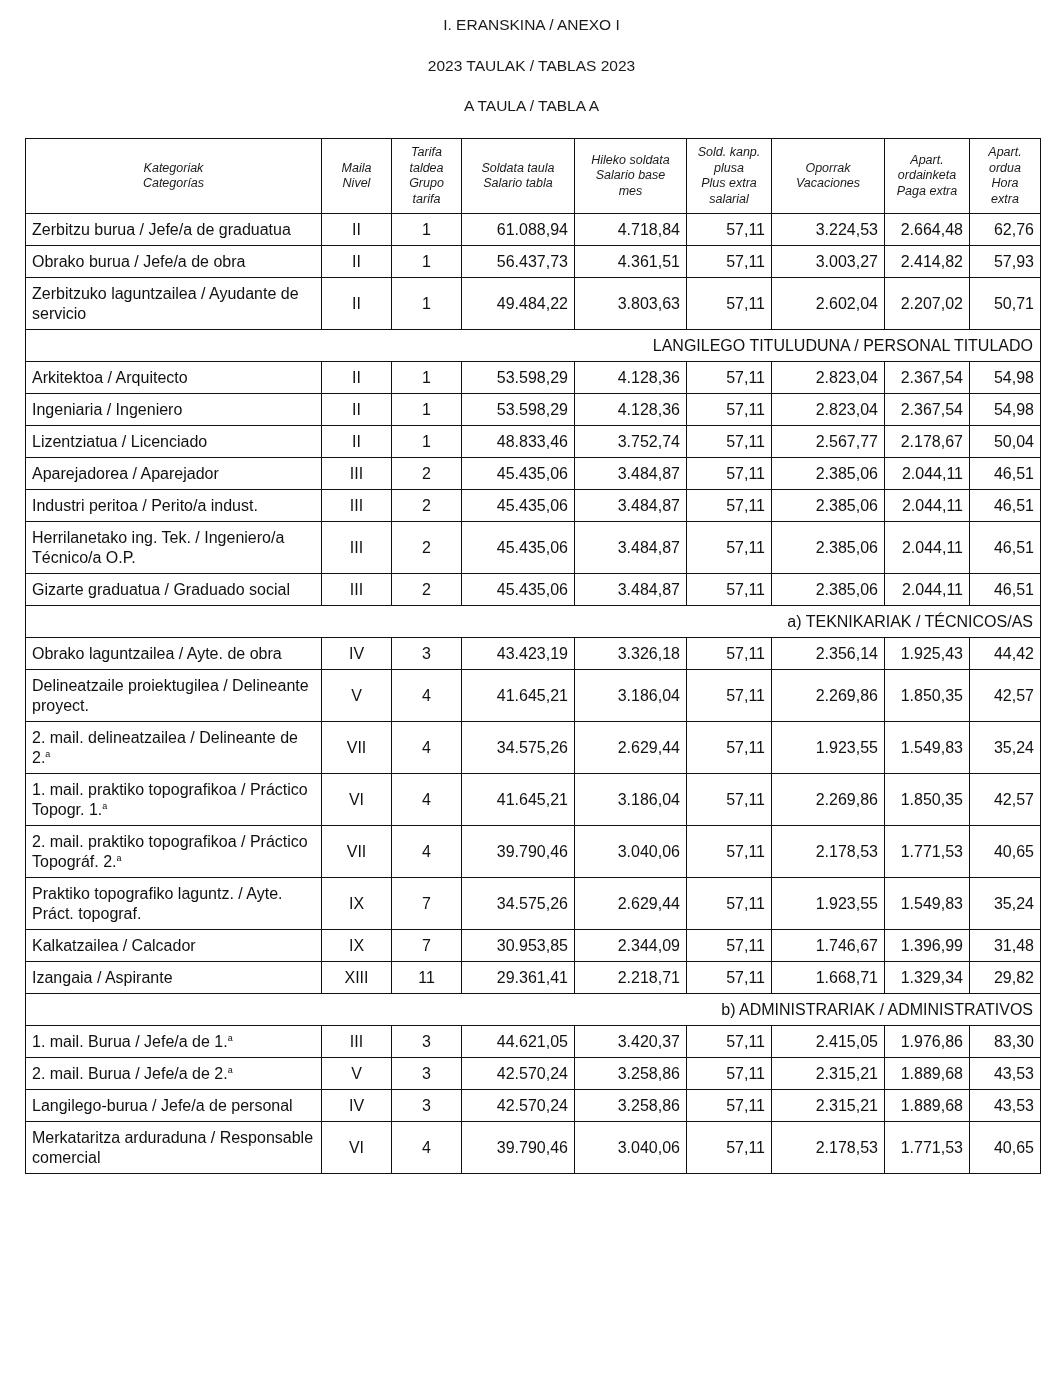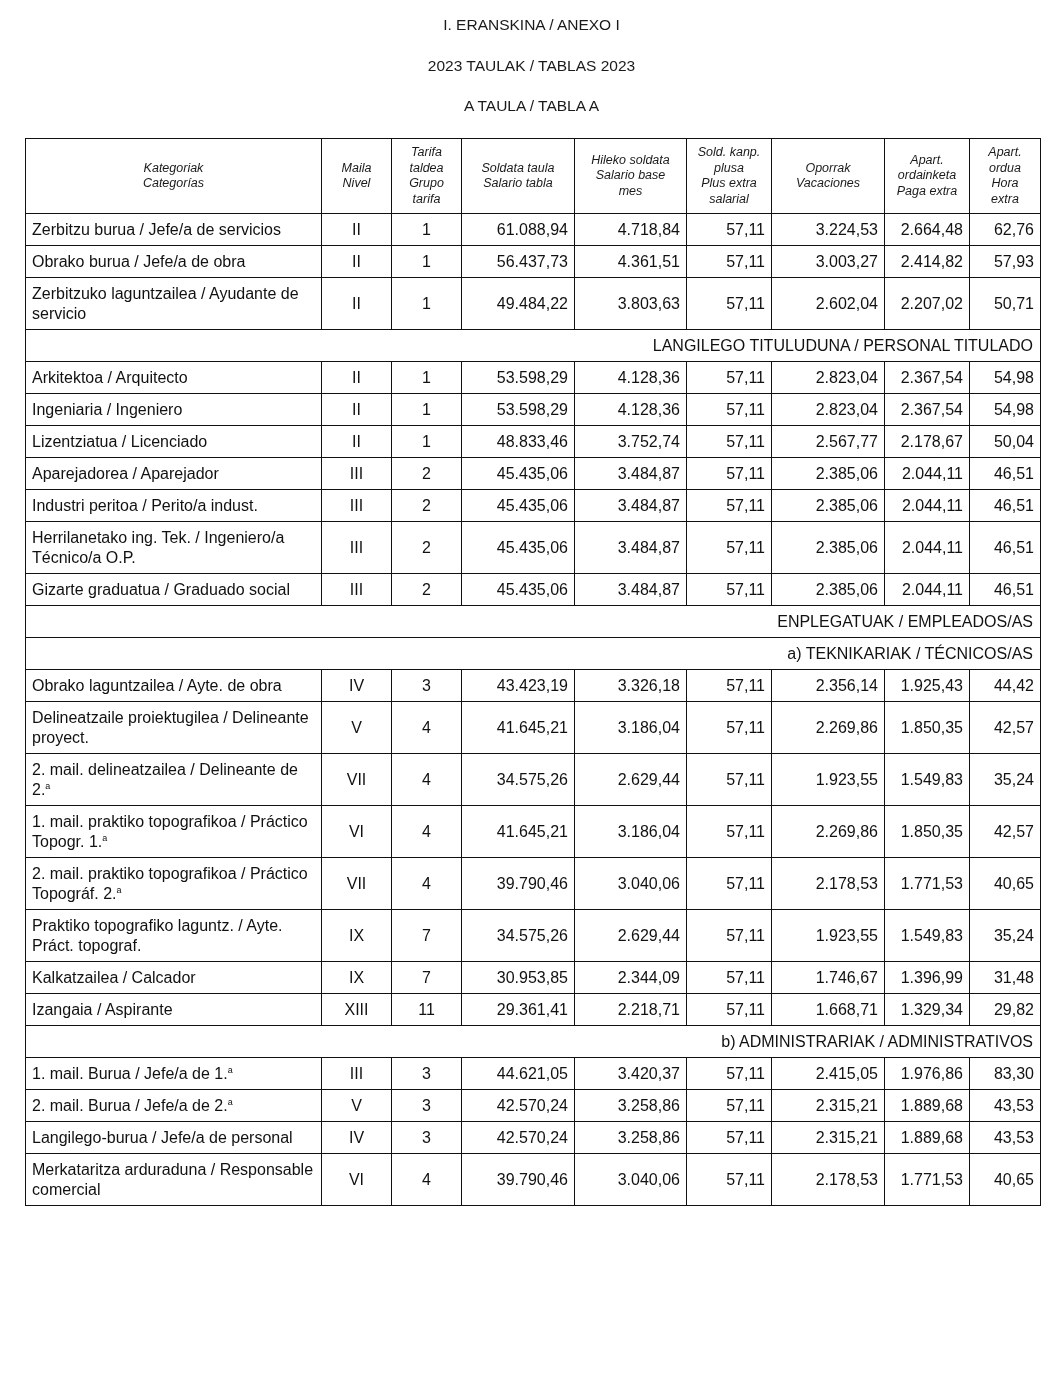--- a/index.html
+++ b/index.html
@@ -64,21 +64,21 @@
 ordainketa
 Paga extra</th>
       <th>Apart.
 ordua
 Hora
 extra</th>
     </tr>
   </thead>
   <tbody id="tbody">
       <tr>
-        <td class="cat"><span>Zerbitzu burua / Jefe/a de servicios</span></td>
+        <td class="cat"><span>Zerbitzu burua / Jefe/a de graduatua</span></td>
         <td class="c">II</td>
         <td class="c">1</td>
         <td class="n">61.088,94</td>
         <td class="n">4.718,84</td>
         <td class="n">57,11</td>
         <td class="n">3.224,53</td>
         <td class="n">2.664,48</td>
         <td class="n">62,76</td>
       </tr>
       <tr>
@@ -175,23 +175,20 @@
       <tr>
         <td class="cat"><span>Gizarte graduatua / Graduado social</span></td>
         <td class="c">III</td>
         <td class="c">2</td>
         <td class="n">45.435,06</td>
         <td class="n">3.484,87</td>
         <td class="n">57,11</td>
         <td class="n">2.385,06</td>
         <td class="n">2.044,11</td>
         <td class="n">46,51</td>
-      </tr>
-      <tr>
-        <td colspan="9" class="section">ENPLEGATUAK / EMPLEADOS/AS</td>
       </tr>
       <tr>
         <td colspan="9" class="section">a) TEKNIKARIAK / TÉCNICOS/AS</td>
       </tr>
       <tr>
         <td class="cat"><span>Obrako laguntzailea / Ayte. de obra</span></td>
         <td class="c">IV</td>
         <td class="c">3</td>
         <td class="n">43.423,19</td>
         <td class="n">3.326,18</td>

